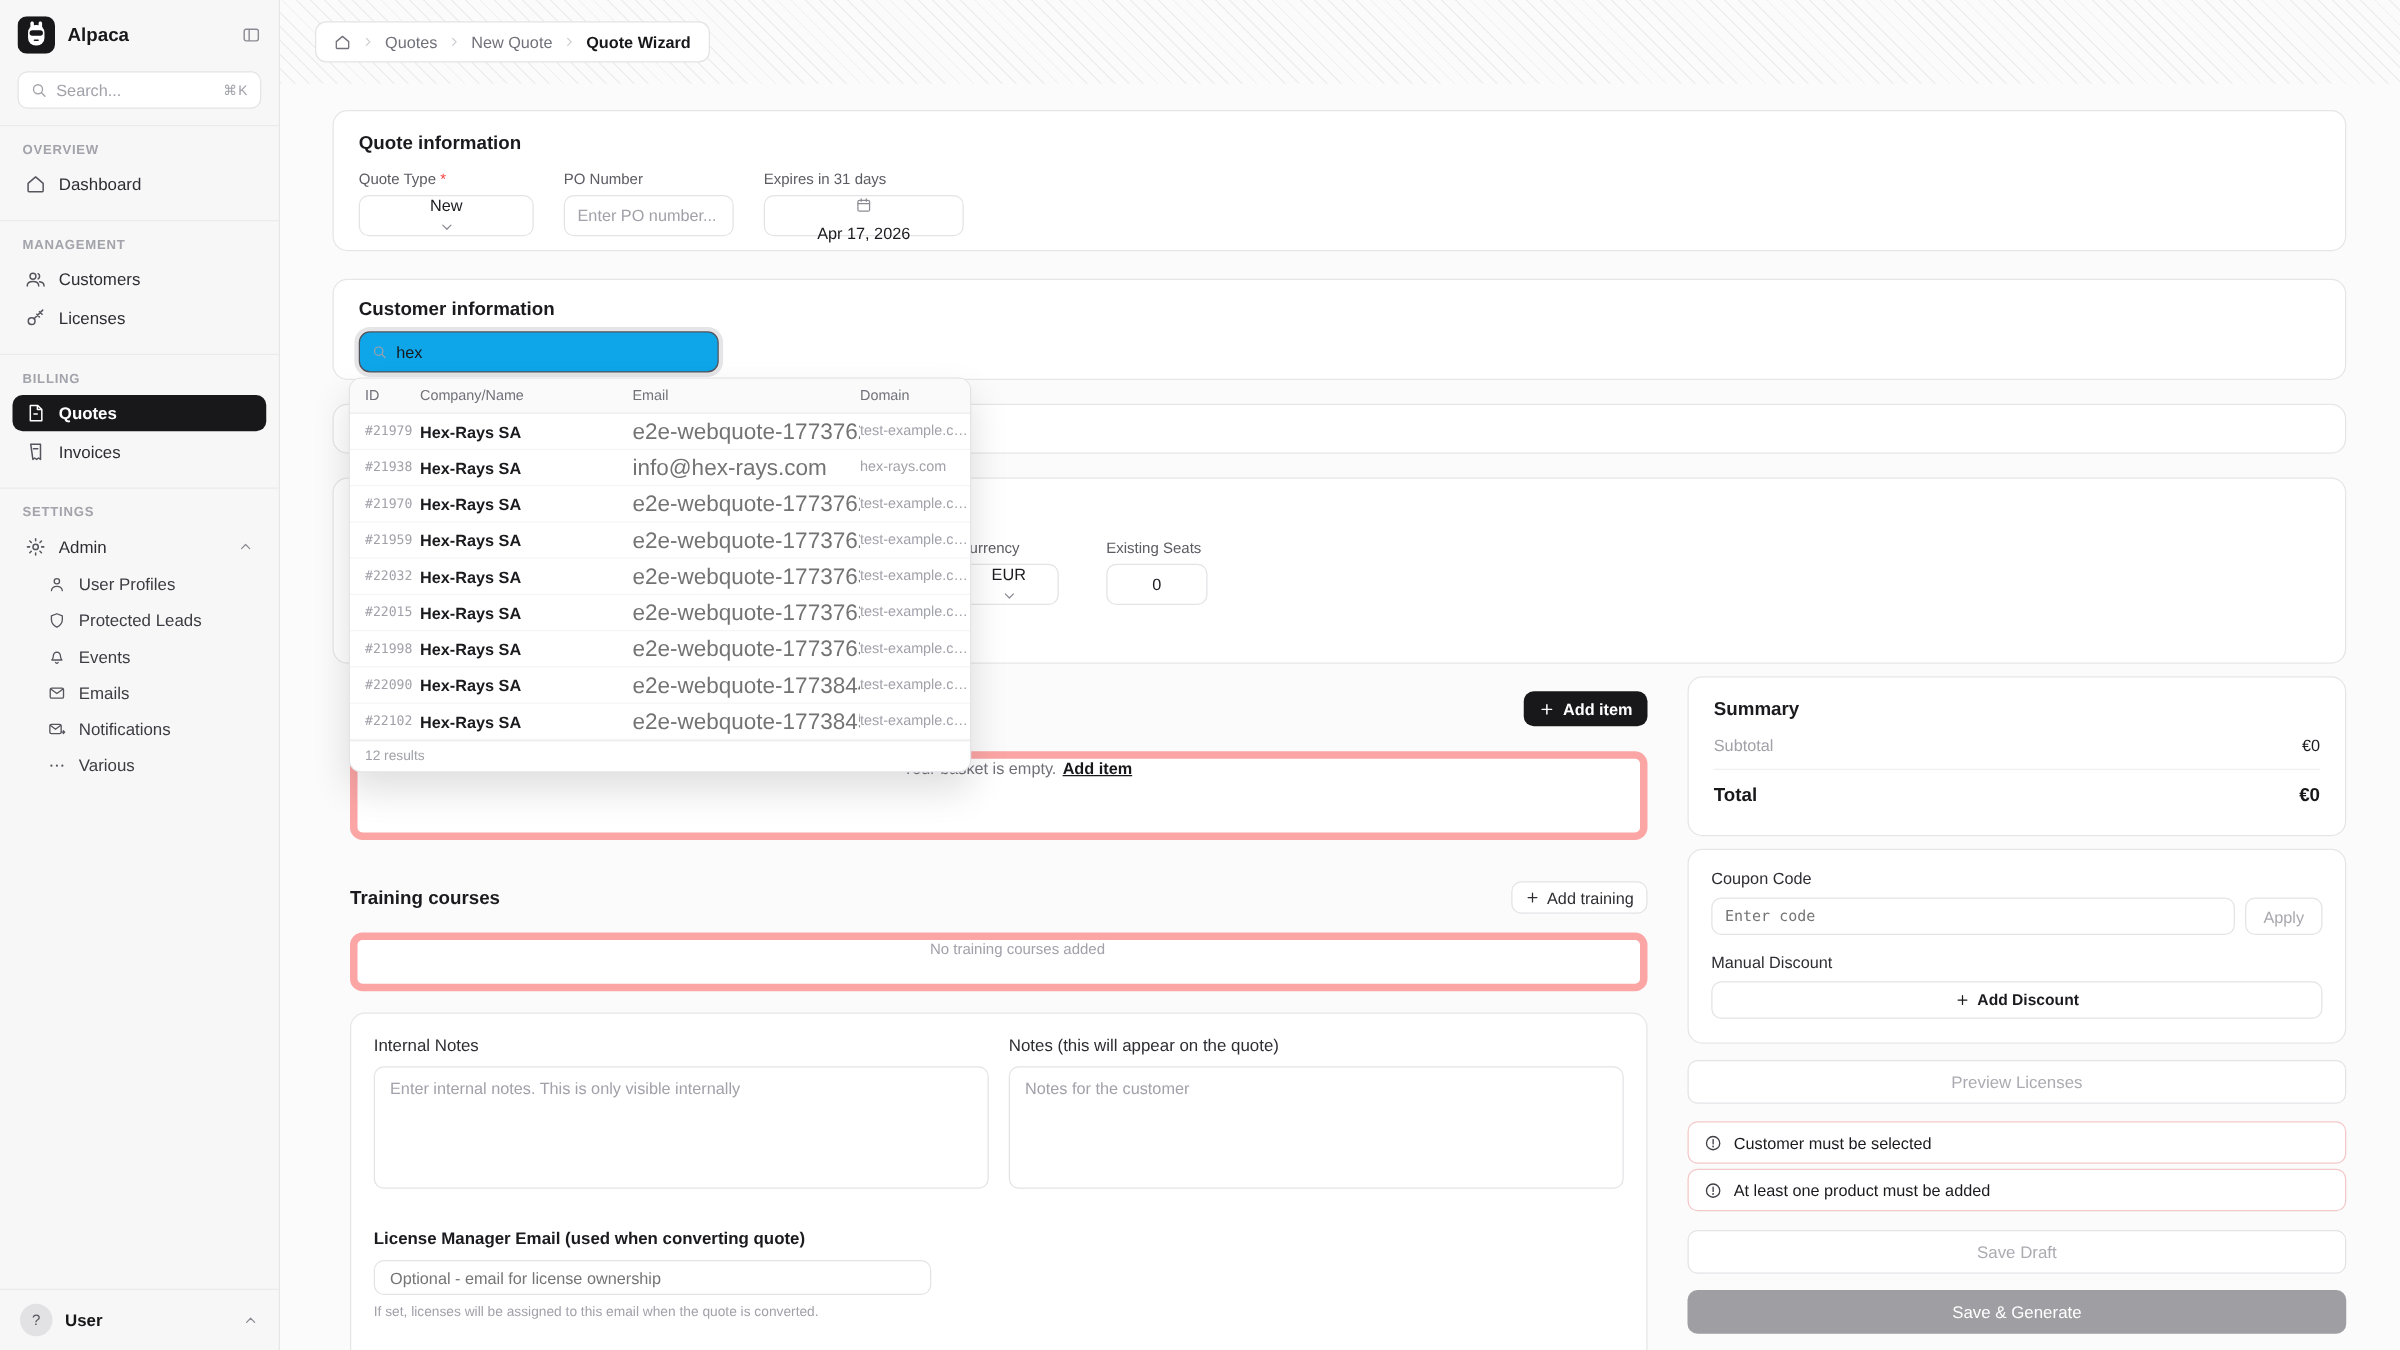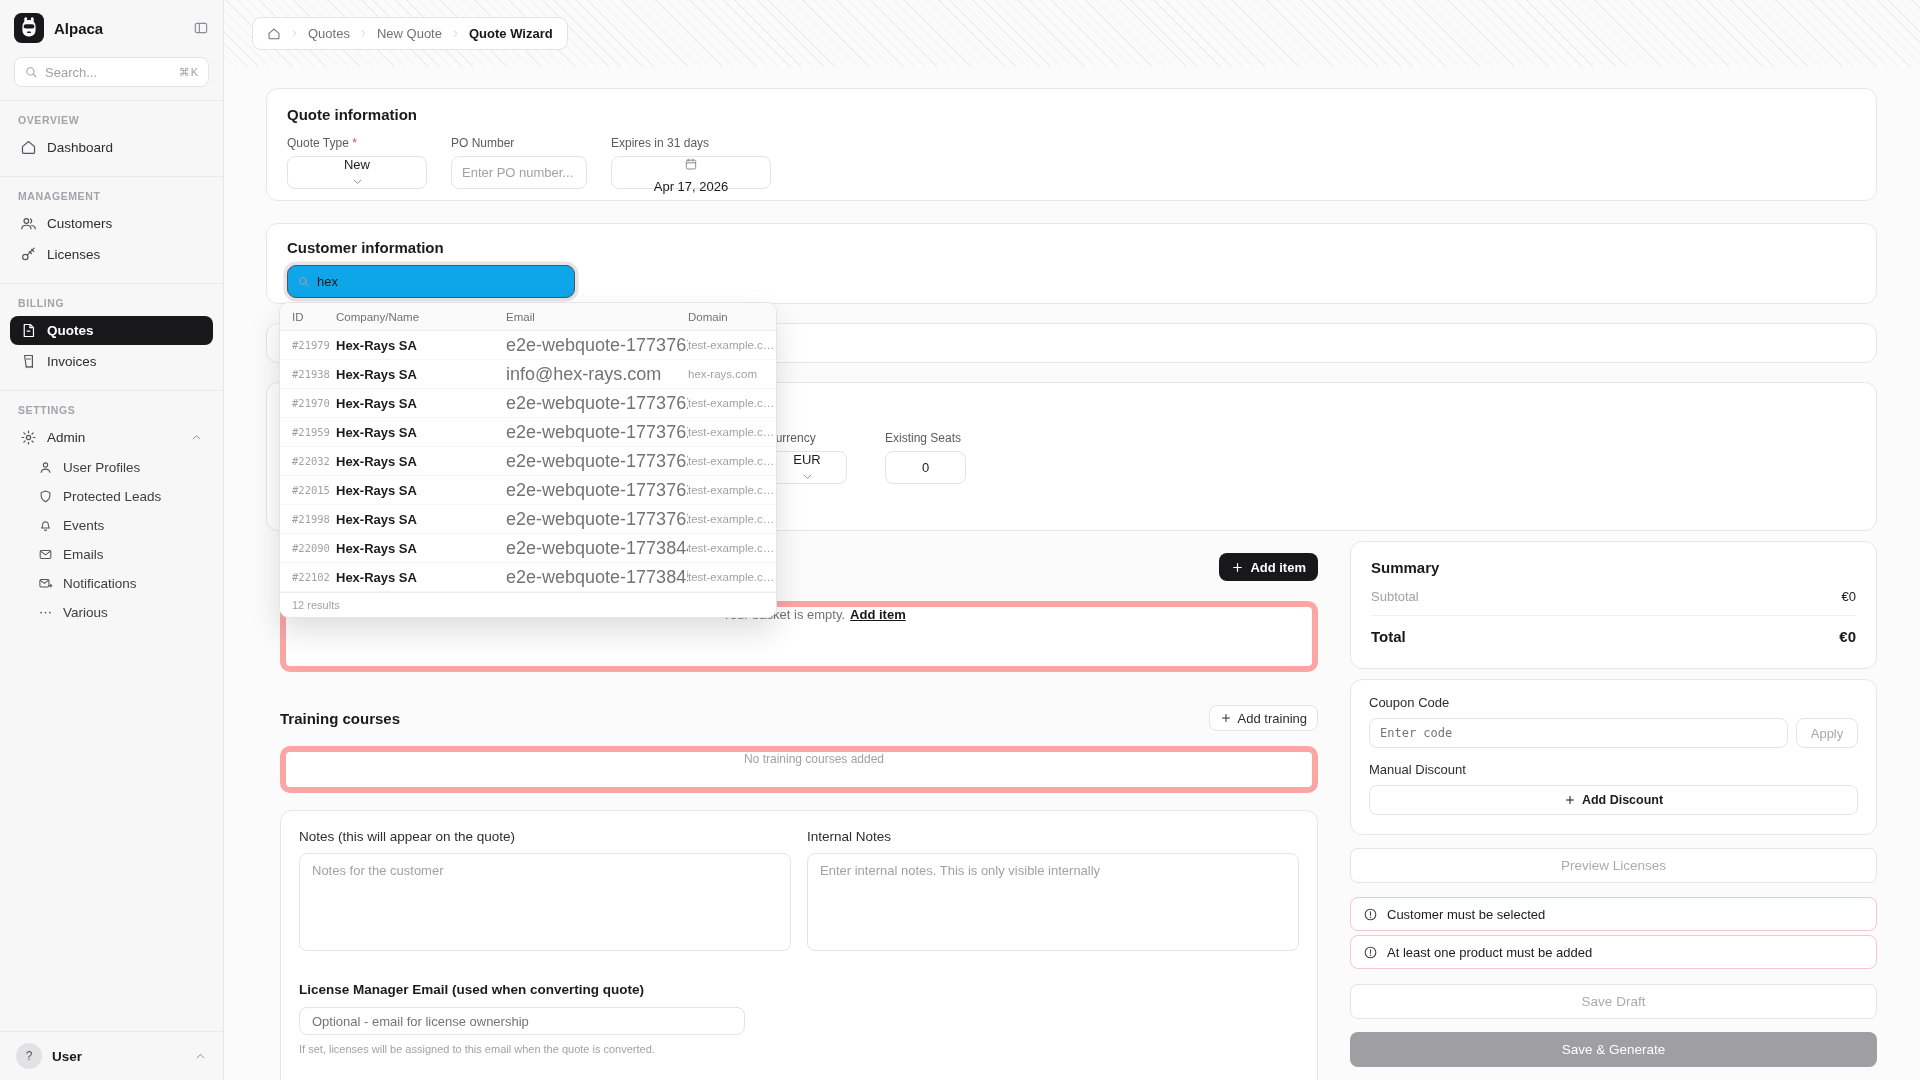--- a/index.html
+++ b/index.html
@@ -511,26 +511,26 @@
             </div>
           </div>
 
           <div class="empty-box train-box">
             <span>No training courses added</span>
           </div>
 
           <div class="card notes-card">
             <div class="notes-grid">
               <div>
+                <div class="n-label">Internal Notes</div>
+                <textarea placeholder="Enter internal notes. This is only visible internally" style=""></textarea>
+              </div>
+              <div>
                 <div class="n-label">Notes (this will appear on the quote)</div>
                 <textarea placeholder="Notes for the customer" style=""></textarea>
-              </div>
-              <div>
-                <div class="n-label">Internal Notes</div>
-                <textarea placeholder="Enter internal notes. This is only visible internally" style=""></textarea>
               </div>
             </div>
             <div class="lic-label">License Manager Email (used when converting quote)</div>
             <input class="lic" placeholder="Optional - email for license ownership" style="">
             <div class="lic-hint">If set, licenses will be assigned to this email when the quote is converted.</div>
           </div>
         </div>
 
         <div class="right-col">
 

